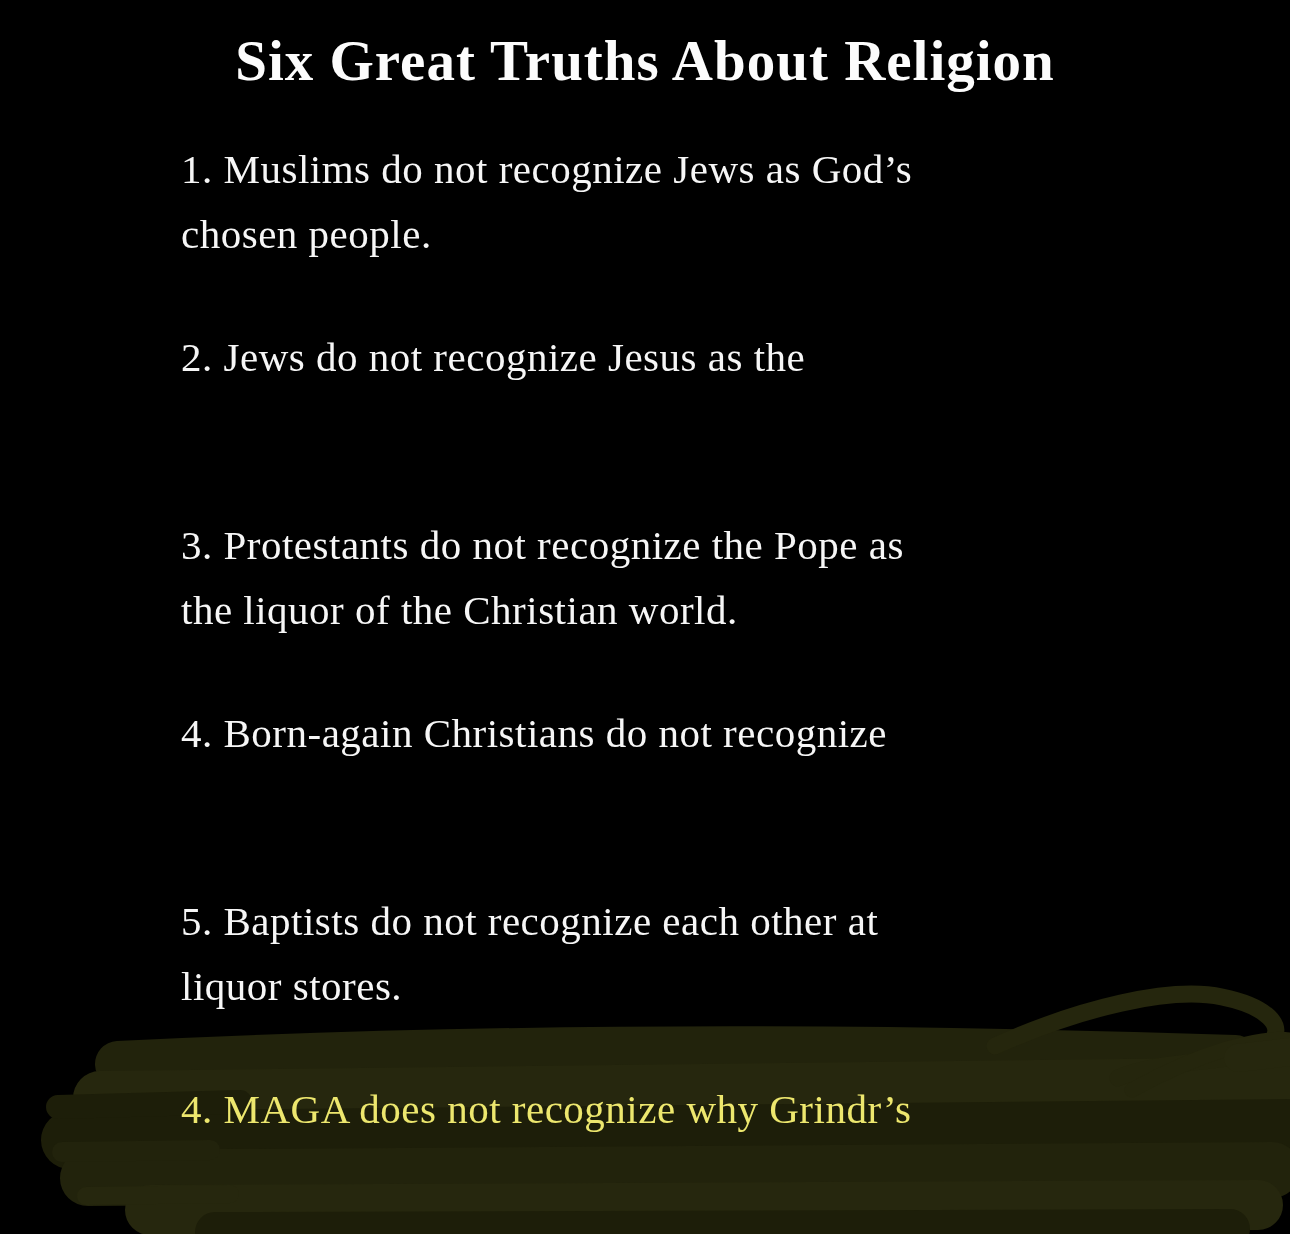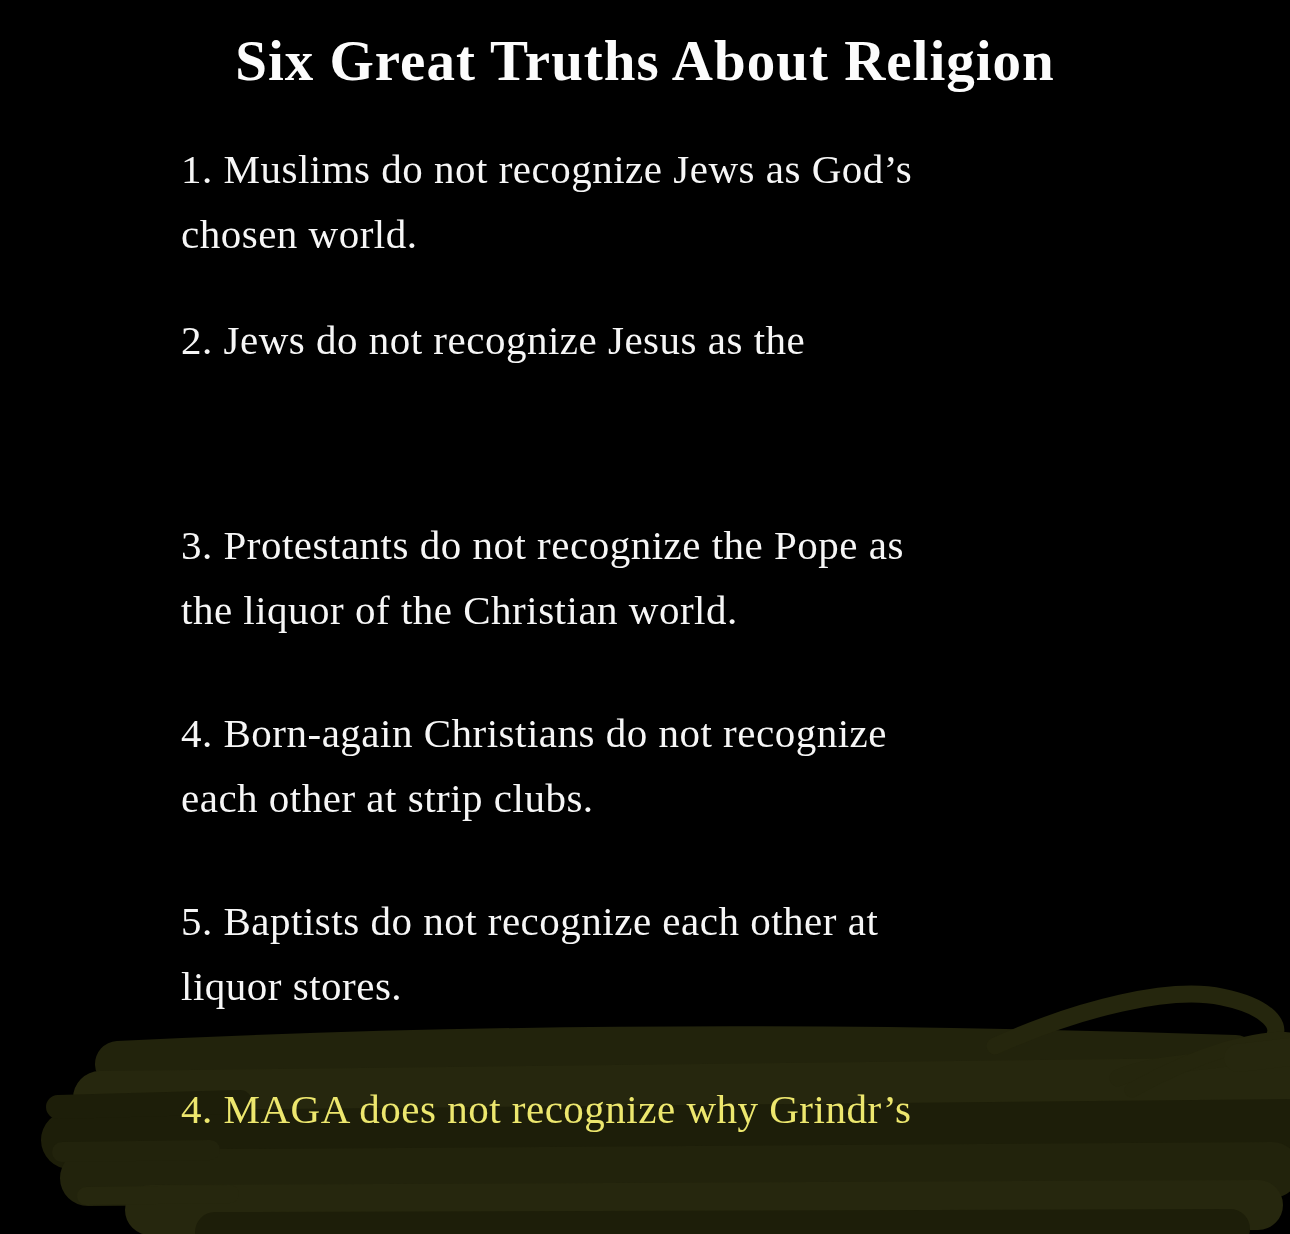--- a/index.html
+++ b/index.html
@@ -31,21 +31,21 @@
     left: 181px;
     font-size: 41px;
     line-height: 65px;
     font-weight: 400;
     letter-spacing: 0.5px;
     color: var(--body-text, #f6f6f6);
     z-index: 2;
   }
   .truth-item .line { display: block; white-space: nowrap; }
   #item-1 { top: 137px; }
-  #item-2 { top: 308px; }
+  #item-2 { top: 325px; }
   #item-3 { top: 513px; }
   #item-4 { top: 701px; }
   #item-5 { top: 889px; }
   #item-6 { top: 1077px; color: var(--highlight-text, #ede76e); }
   #scribble {
     position: absolute;
     left: 0;
     top: 0;
     width: 1290px;
     height: 1234px;
@@ -76,35 +76,34 @@
 
     <path class="mloop" stroke-width="17" stroke-linecap="round" d="M 995 1046 C 1080 1008 1170 986 1222 997 C 1266 1006 1287 1026 1270 1043 C 1246 1066 1170 1056 1118 1078"></path>
     <path class="mloop" stroke-width="15" stroke-linecap="round" d="M 1132 1090 C 1200 1052 1262 1036 1290 1040"></path>
     <path class="m2" stroke-width="28" stroke-linecap="round" d="M 1238 1058 L 1290 1052"></path>
   </svg>
 
   <div class="title">Six Great Truths About Religion</div>
 
   <div class="truth-item" id="item-1">
     <span class="line">1. Muslims do not recognize Jews as God’s</span>
-    <span class="line">chosen world.</span>
+    <span class="line">chosen people.</span>
   </div>
 
   <div class="truth-item" id="item-2">
     <span class="line">2. Jews do not recognize Jesus as the</span>
   </div>
 
   <div class="truth-item" id="item-3">
     <span class="line">3. Protestants do not recognize the Pope as</span>
     <span class="line">the liquor of the Christian world.</span>
   </div>
 
   <div class="truth-item" id="item-4">
     <span class="line">4. Born-again Christians do not recognize</span>
-    <span class="line">each other at strip clubs.</span>
   </div>
 
   <div class="truth-item" id="item-5">
     <span class="line">5. Baptists do not recognize each other at</span>
     <span class="line">liquor stores.</span>
   </div>
 
   <div class="truth-item" id="item-6">
     <span class="line">4. MAGA does not recognize why Grindr’s</span>
   </div>

